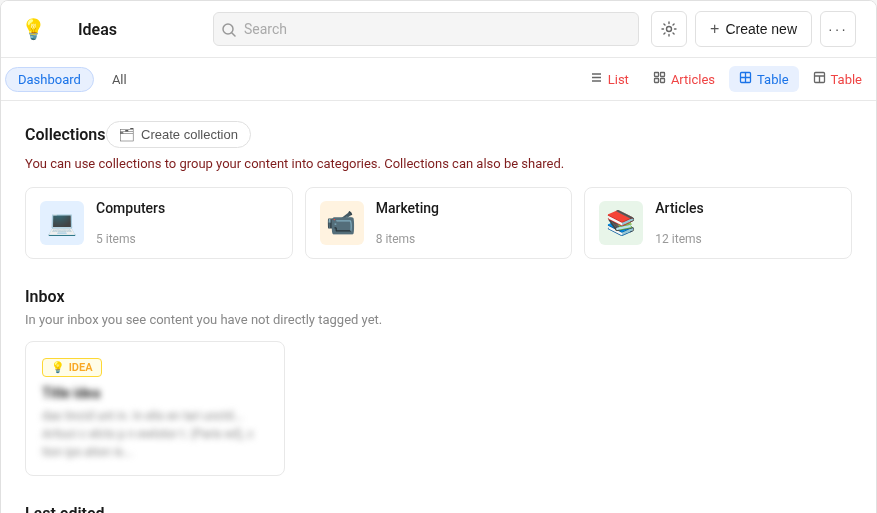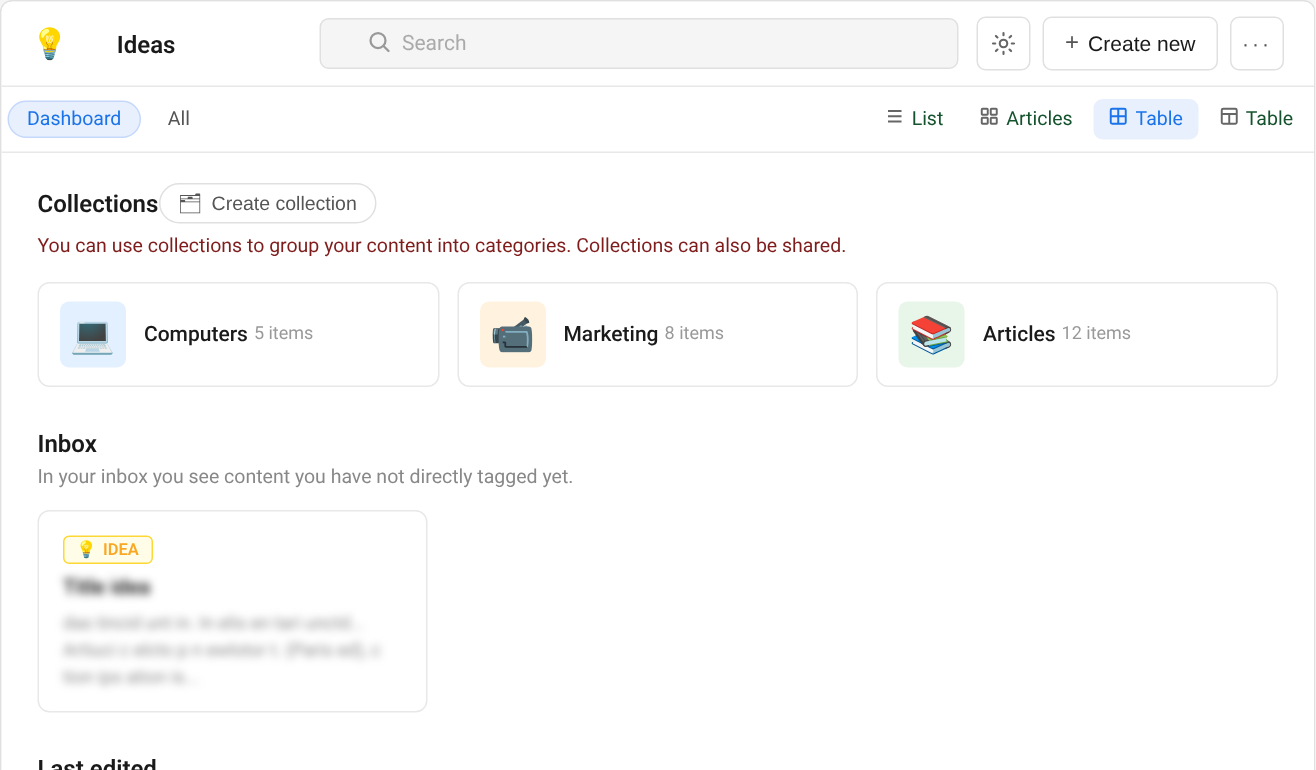--- a/index.html
+++ b/index.html
@@ -40,25 +40,25 @@
     }
     .header-title-text {
       font-size: 16px;
       font-weight: 600;
       color: #1a1a1a;
       margin-left: 24px;
     }
     .search-bar {
       flex: 1;
       display: flex;
-      align-items: flex-start;
+      align-items: flex-end;
       background: #f5f5f5;
       border: 1px solid #e0e0e0;
       border-radius: 6px;
-      padding: 8px 32px;
+      padding: 8px 8px;
       gap: 8px;
       cursor: text;
     }
     .search-icon-svg {
       color: #999;
       flex-shrink: 0;
     }
     .search-placeholder {
       color: #aaa;
       font-size: 14px;
@@ -139,21 +139,21 @@
       align-items: center;
       gap: 4px;
     }
     .view-tab {
       display: flex;
       align-items: center;
       gap: 5px;
       padding: 5px 10px;
       border-radius: 6px;
       font-size: 13px;
-      color: #14532d;
+      color: #ef4444;
       cursor: pointer;
     }
     .view-tab.active {
       background: #e8f0fe;
       color: #1a73e8;
     }
     .view-tab-icon {
       font-size: 13px;
     }
     
@@ -201,21 +201,22 @@
       border-radius: 8px;
       padding: 12px 14px;
       display: flex;
       align-items: center;
       gap: 12px;
       cursor: pointer;
       background: #fff;
     }
     .collection-info {
       display: flex;
-      gap: 4px;
+      flex-direction: column;
+      gap: 16px;
       justify-content: center;
     }
     .collection-name {
       font-size: 14px;
       font-weight: 500;
       color: #1a1a1a;
     }
     .collection-count {
       font-size: 12px;
       color: #999;

